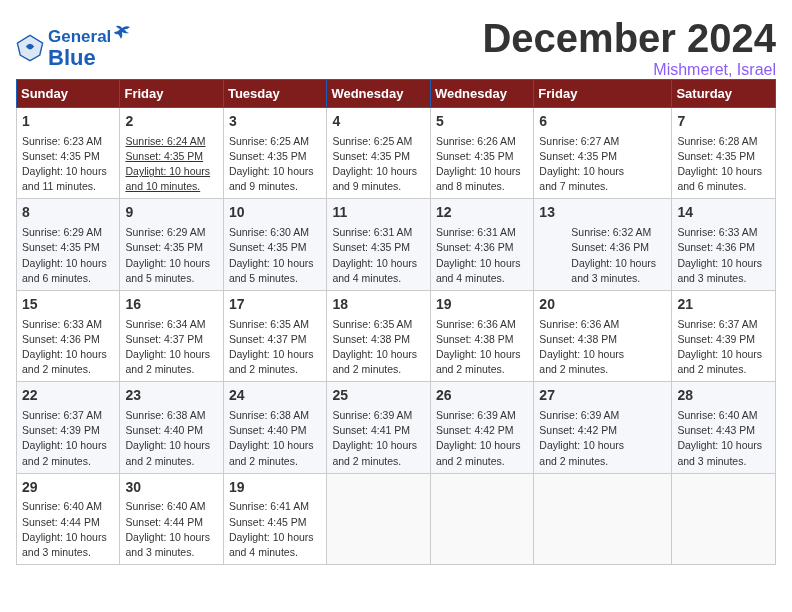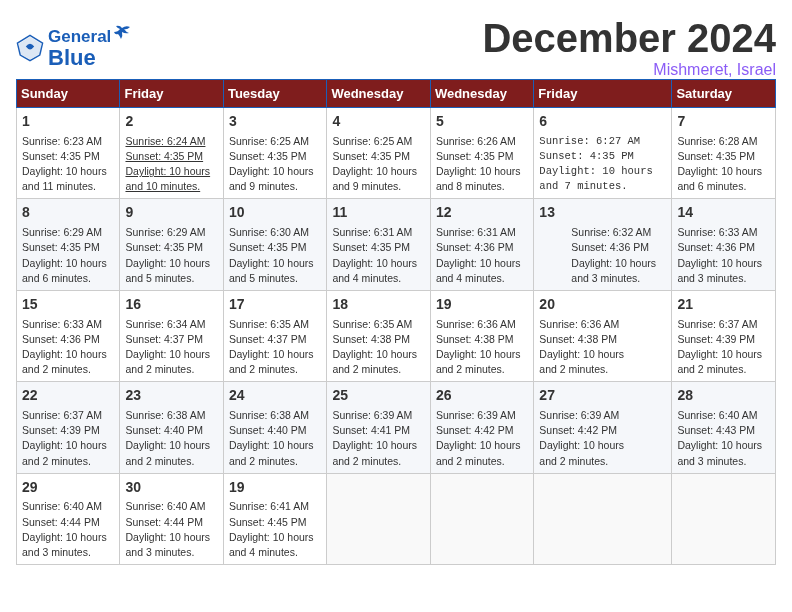--- a/index.html
+++ b/index.html
@@ -148,21 +148,21 @@
         </td>
         <td>
           <span class="day-num">5</span>
           <div class="day-info" style="white-space: pre-line;">Sunrise: 6:26 AM
 Sunset: 4:35 PM
 Daylight: 10 hours
 and 8 minutes.</div>
         </td>
         <td>
           <span class="day-num">6</span>
-          <div class="day-info" style="white-space: pre-line; font-family: Liberation Mono, monospace;">Sunrise: 6:27 AM
+          <div class="day-info" style="white-space: pre-line;">Sunrise: 6:27 AM
 Sunset: 4:35 PM
 Daylight: 10 hours
 and 7 minutes.</div>
         </td>
         <td>
           <span class="day-num">7</span>
           <div class="day-info" style="white-space: pre-line;">Sunrise: 6:28 AM
 Sunset: 4:35 PM
 Daylight: 10 hours
 and 6 minutes.</div>

